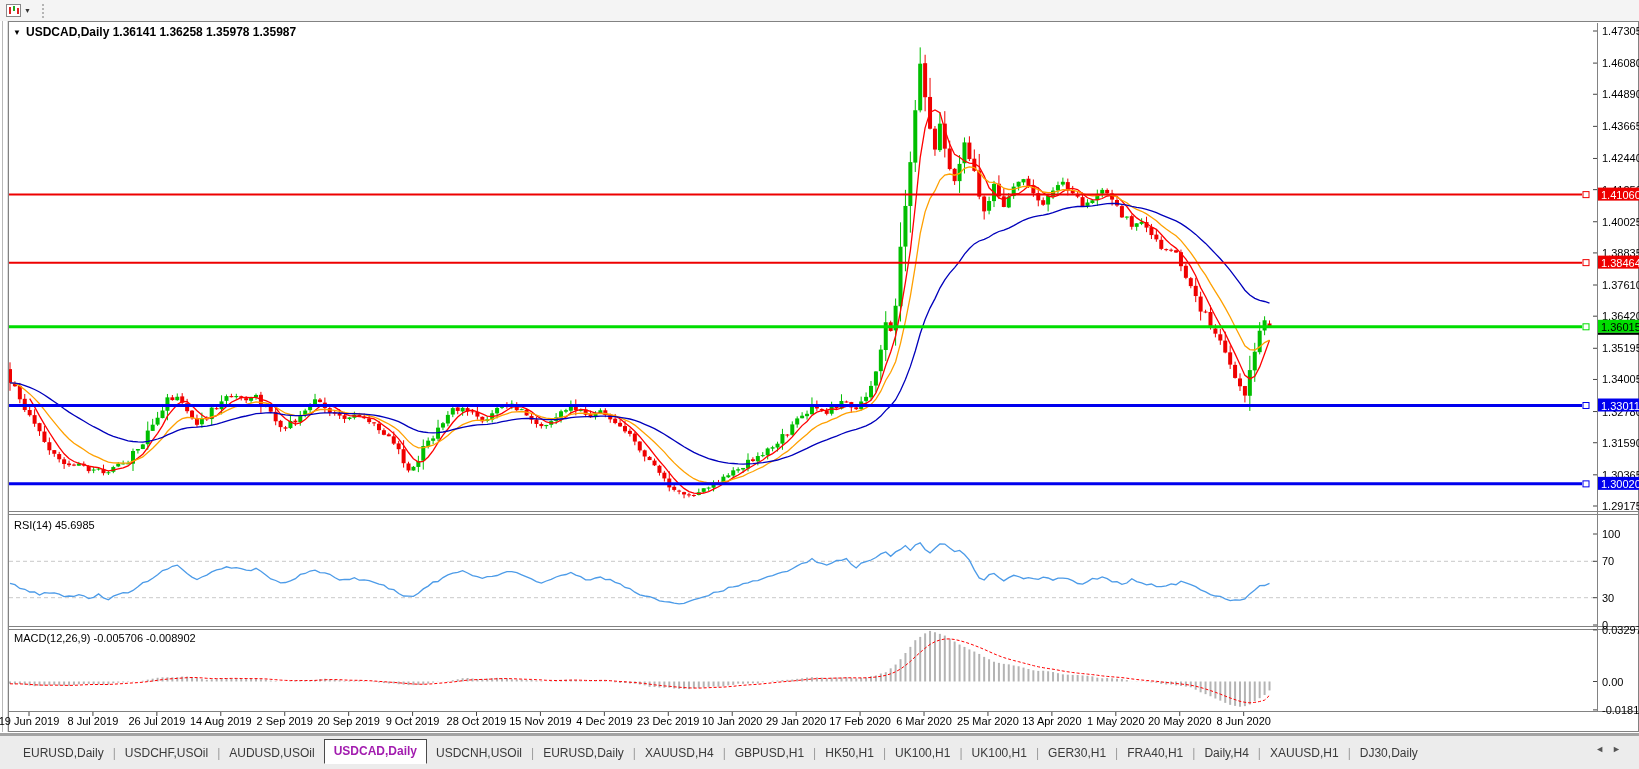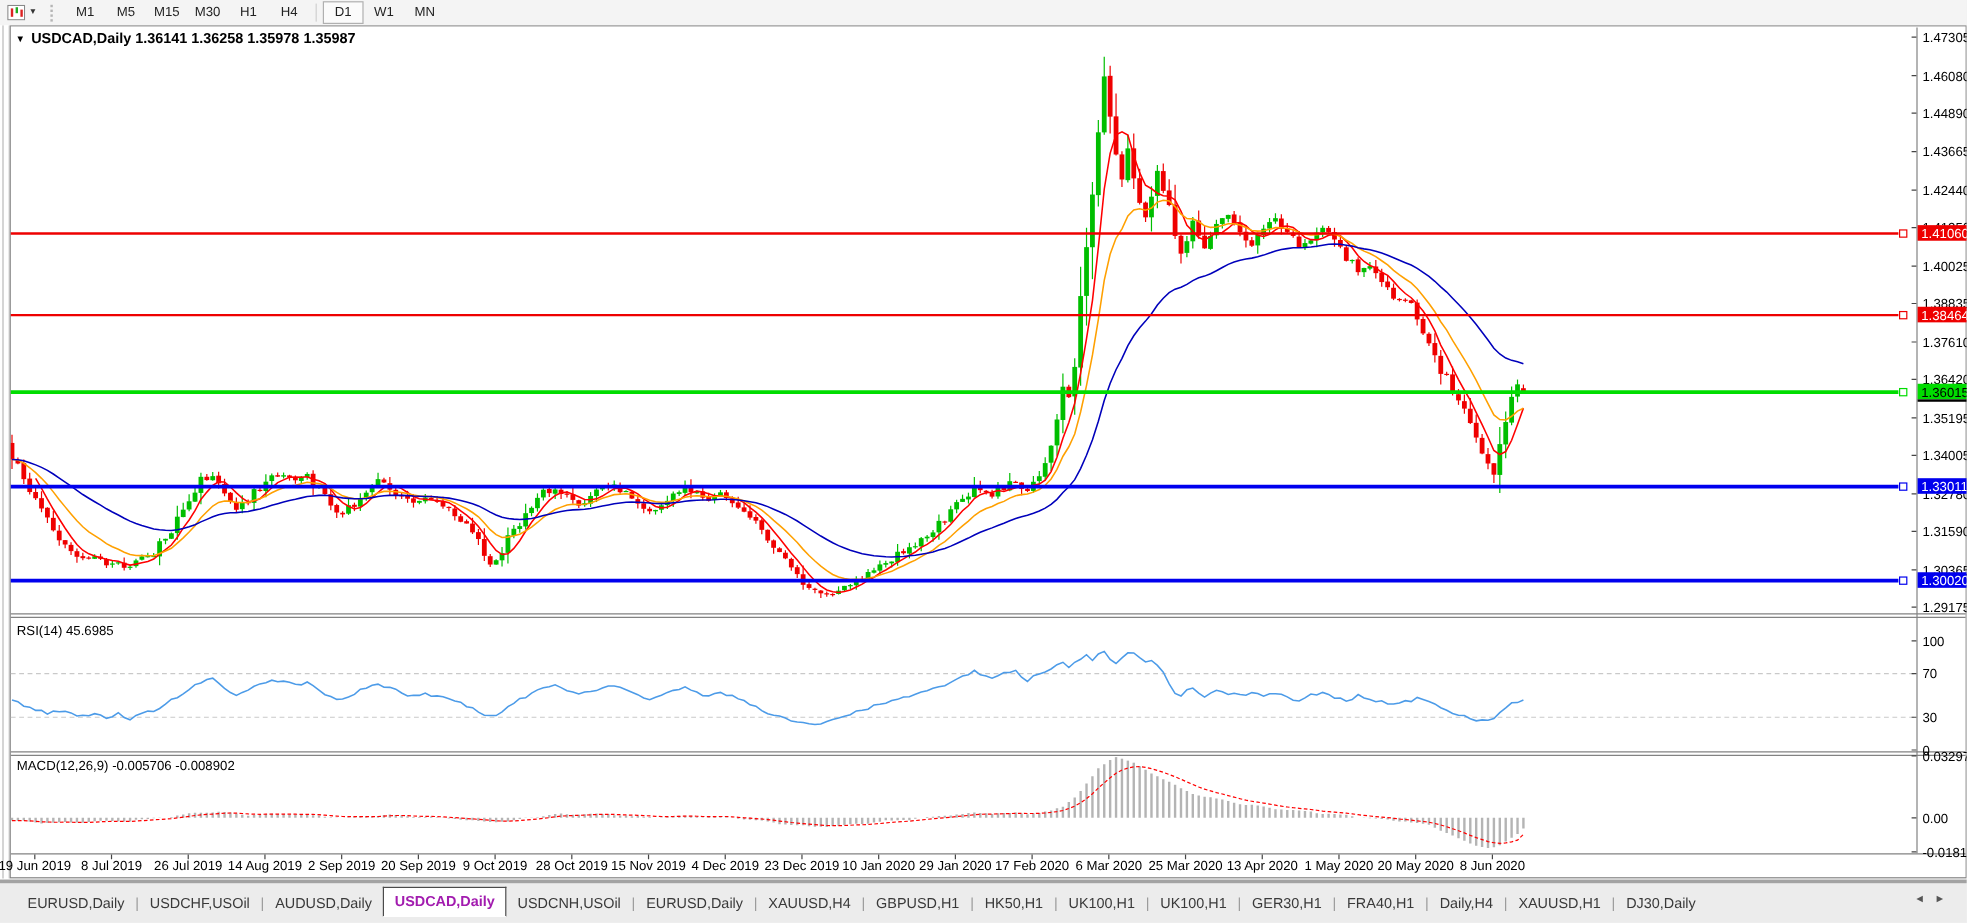--- a/index.html
+++ b/index.html
@@ -34,32 +34,20 @@
     <div class="tb-iconwrap">
       <svg width="15" height="13">
         <rect x="0.5" y="0.5" width="14" height="12" fill="#fff" stroke="#888"></rect>
         <rect x="3" y="3" width="2" height="7" fill="#d22"></rect>
         <rect x="7" y="2" width="2" height="5" fill="#2a2"></rect>
         <rect x="11" y="4" width="2" height="6" fill="#d22"></rect>
       </svg>
       <span class="dd-arrow">▼</span>
     </div>
     <div class="grip"></div>
-    <div id="tf-buttons" style="display:flex;align-items:center;">
-        <div class="tf-btn">M1</div>
-        <div class="tf-btn">M5</div>
-        <div class="tf-btn">M15</div>
-        <div class="tf-btn">M30</div>
-        <div class="tf-btn">H1</div>
-        <div class="tf-btn">H4</div>
-        <div class="tb-sep"></div>
-        <div class="tf-btn active">D1</div>
-        <div class="tf-btn">W1</div>
-        <div class="tf-btn">MN</div>
-      </div>
   </div>
 
   <div class="chart-window">
     <svg id="chart-svg" width="1639" height="712">
       <g id="frame-layer">
           <rect x="0" y="0" width="1639" height="712" fill="#ffffff"></rect>
           <line x1="2.5" y1="0" x2="2.5" y2="711" stroke="#b9b9b9" stroke-width="1"></line>
           <line x1="7.5" y1="0" x2="7.5" y2="711" stroke="#dddddd" stroke-width="1"></line>
           <rect x="8.5" y="0.5" width="1630" height="710" fill="none" stroke="#828282"></rect>
           <line x1="9" y1="490.5" x2="1638" y2="490.5" stroke="#828282"></line>
@@ -979,21 +967,21 @@
         </g>
       </svg>
   </div>
 
   <div class="tabbar">
     <div class="tabs-row" id="tabs">
         <div class="tab">EURUSD,Daily</div>
         <span class="tab-div">|</span>
         <div class="tab">USDCHF,USOil</div>
         <span class="tab-div">|</span>
-        <div class="tab">AUDUSD,Daily</div>
+        <div class="tab">AUDUSD,USOil</div>
         <div class="tab active">USDCAD,Daily</div>
         <div class="tab">USDCNH,USOil</div>
         <span class="tab-div">|</span>
         <div class="tab">EURUSD,Daily</div>
         <span class="tab-div">|</span>
         <div class="tab">XAUUSD,H4</div>
         <span class="tab-div">|</span>
         <div class="tab">GBPUSD,H1</div>
         <span class="tab-div">|</span>
         <div class="tab">HK50,H1</div>

